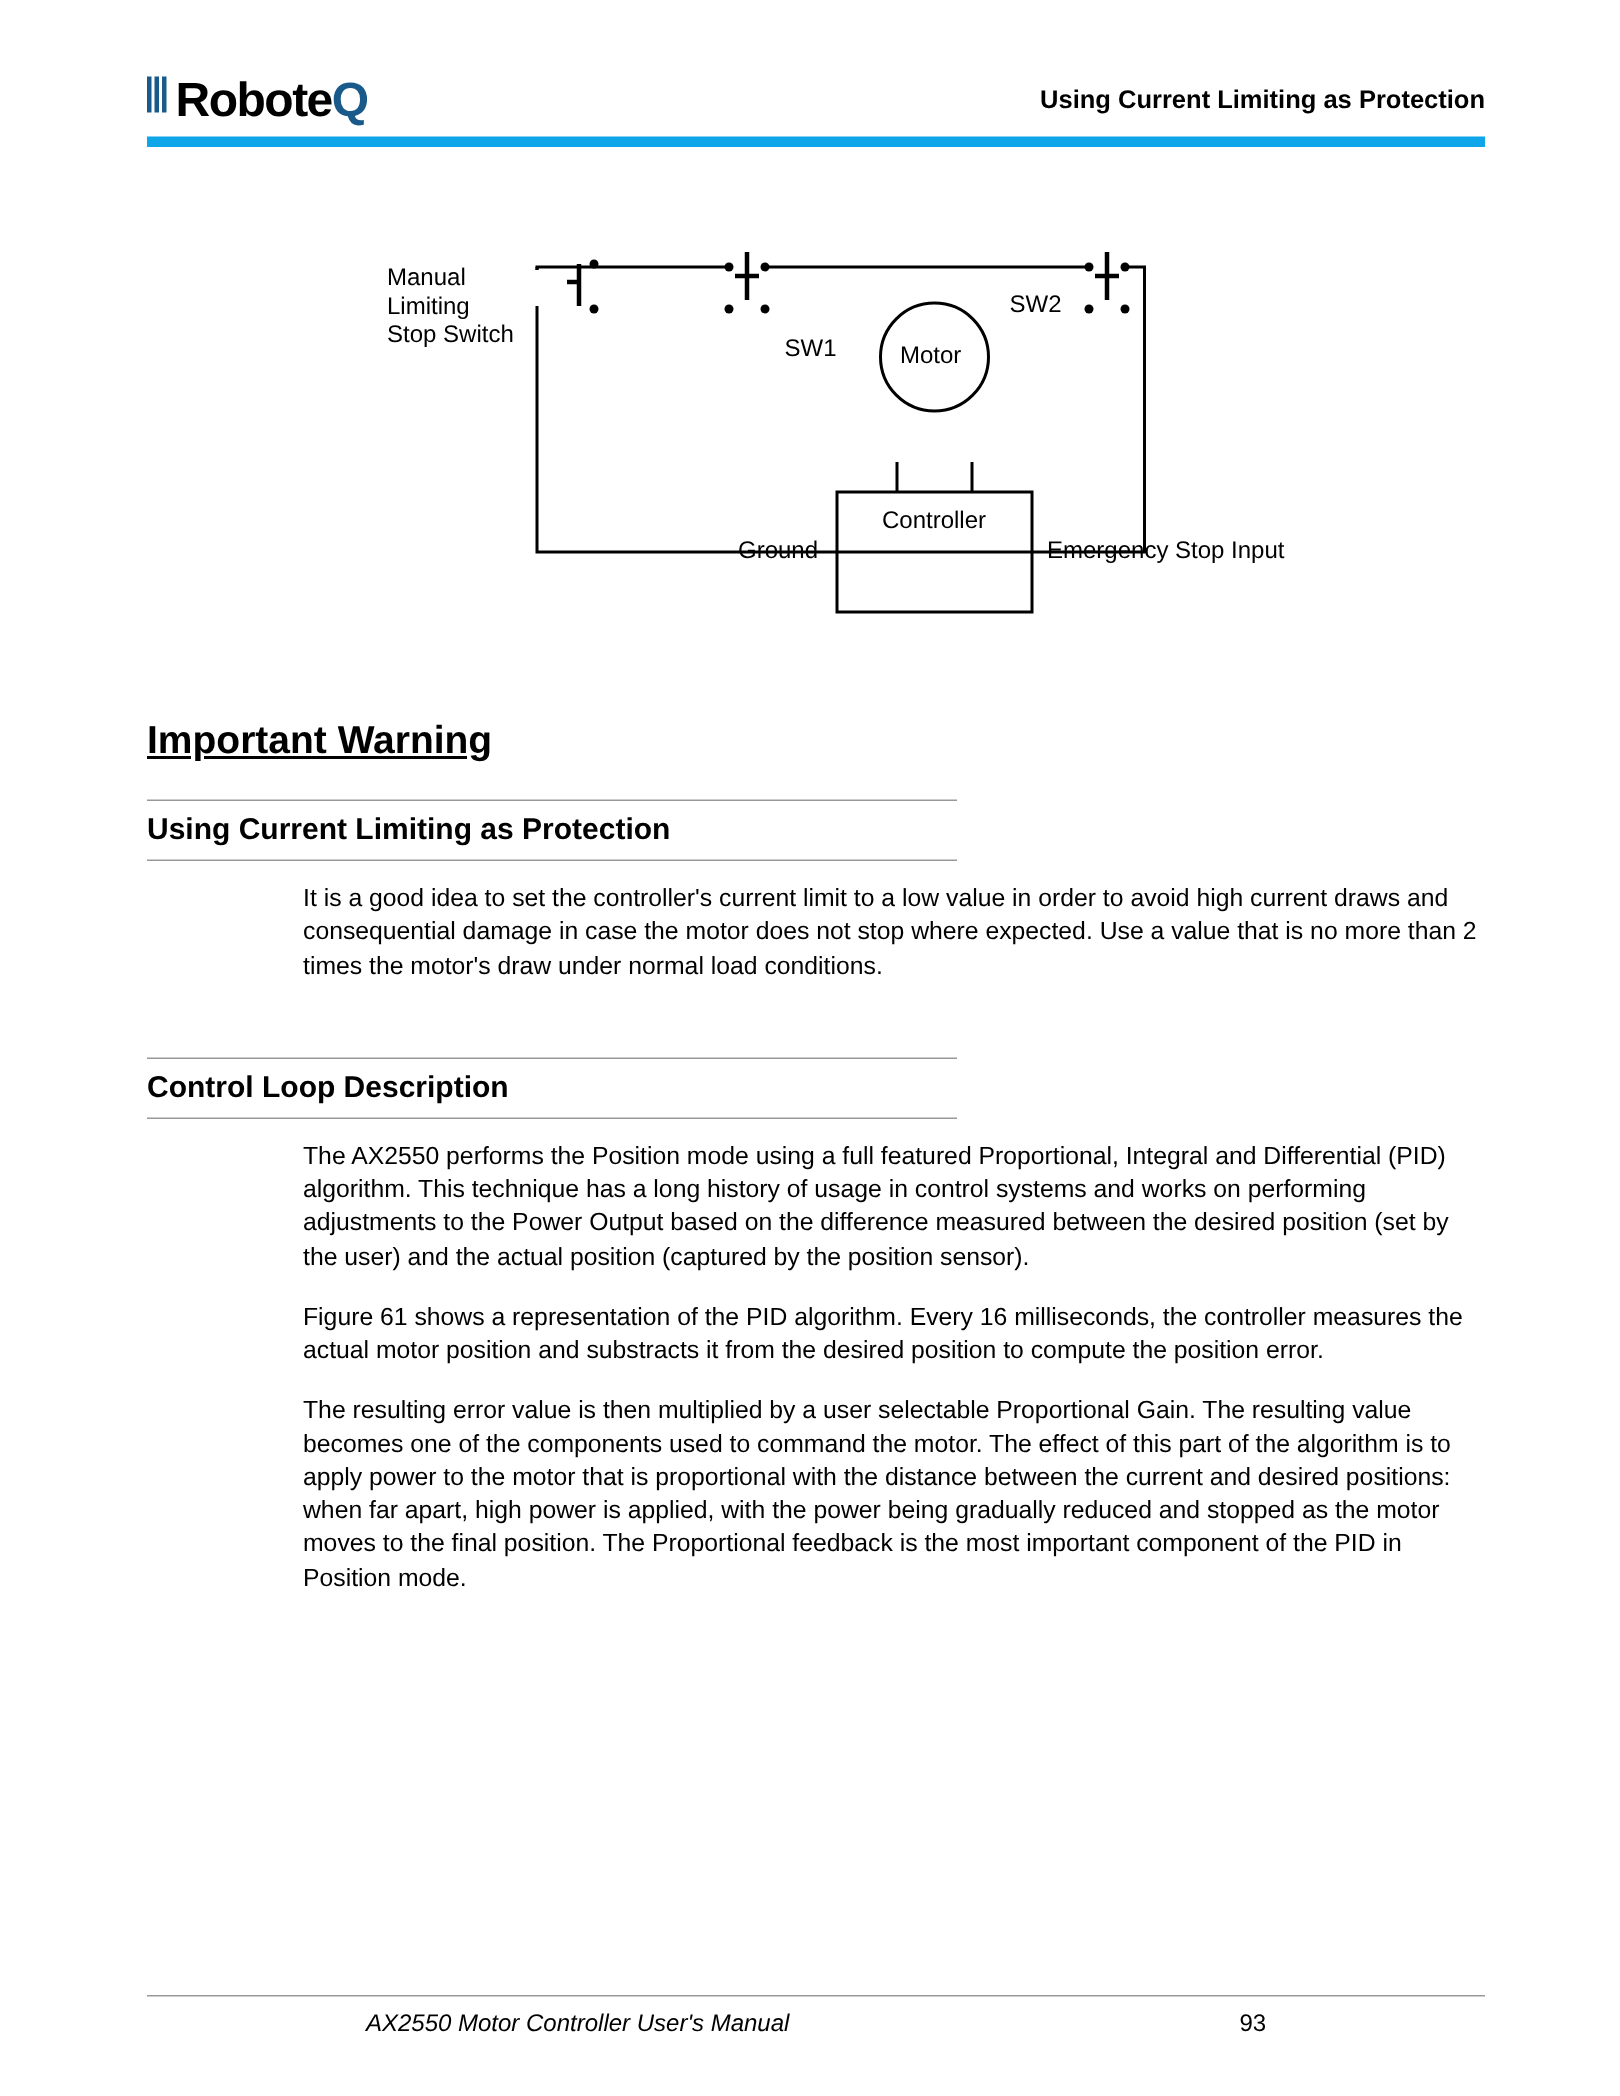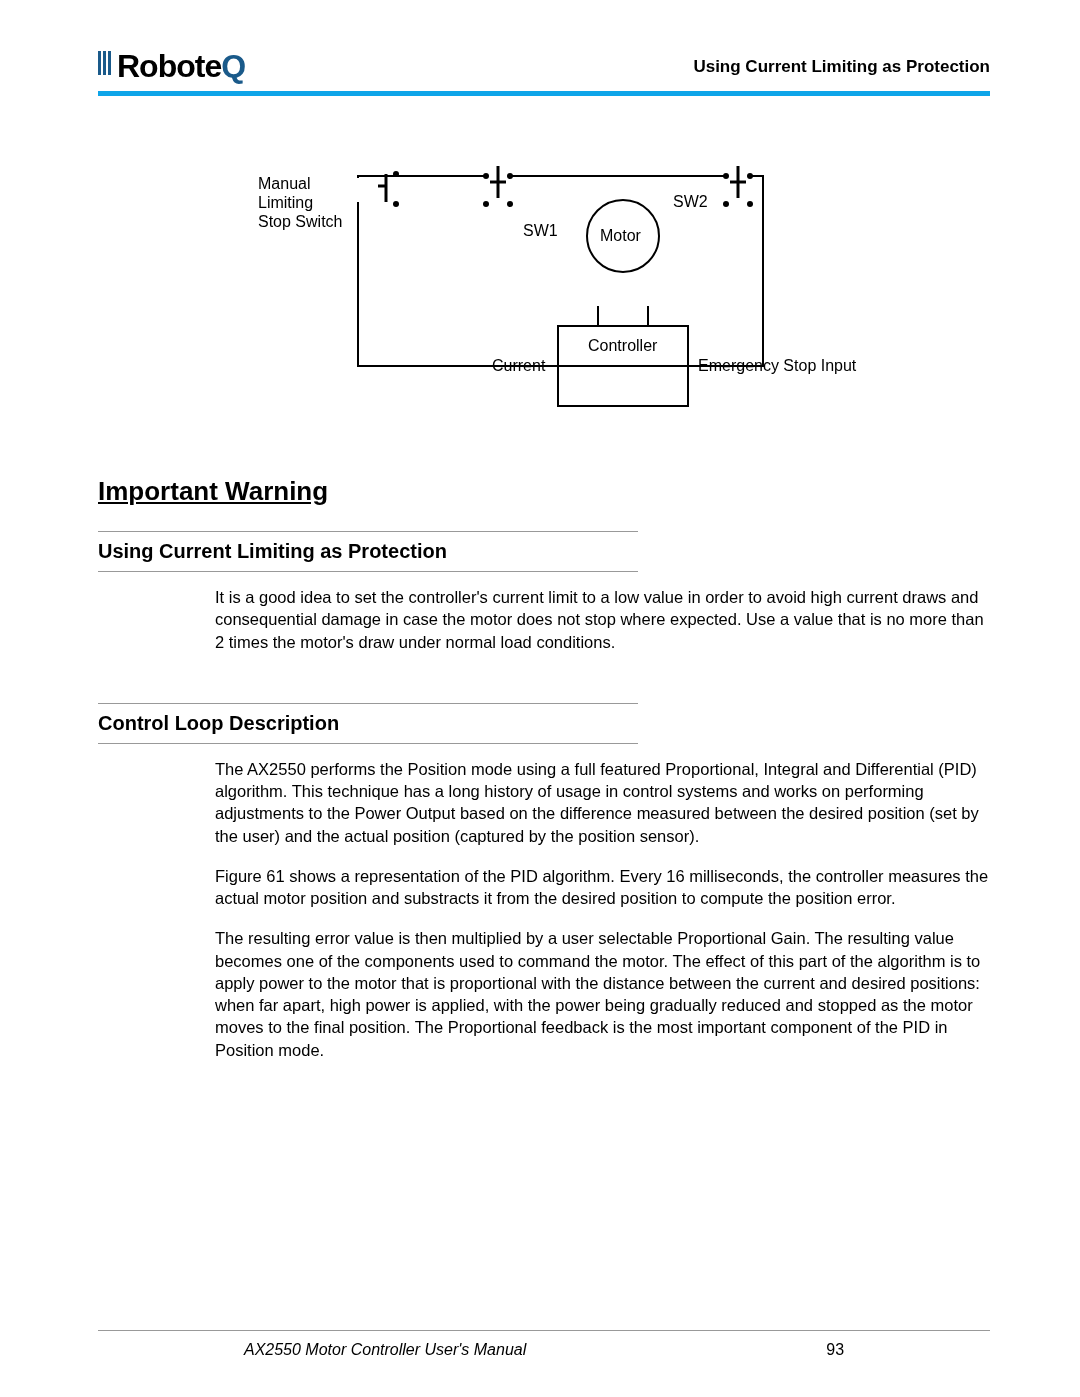--- a/index.html
+++ b/index.html
@@ -16,21 +16,21 @@
   .page {
     padding: 48px 90px 40px 98px;
     box-sizing: border-box;
     position: relative;
     height: 100%;
   }
   .header-row {
     display: flex;
     align-items: center;
     justify-content: space-between;
-    border-bottom: 5px solid #0ea5e9;
+    border-bottom: 7px solid #0ea5e9;
     padding-bottom: 6px;
   }
   .logo {
     display: flex;
     align-items: center;
     font-size: 32px;
     font-weight: 900;
     letter-spacing: -1px;
   }
   .logo-bars {
@@ -100,21 +100,21 @@
     font-weight: 800;
     width: 540px;
     margin-bottom: 14px;
   }
   .section-body {
     margin-left: 104px;
     font-size: 16.5px;
     line-height: 1.35;
     margin-bottom: 50px;
   }
-  .section-body p { margin: 0 0 18px 13px; }
+  .section-body p { margin: 0 0 18px 0; }
 
   .footer {
     position: absolute;
     left: 98px;
     right: 90px;
     bottom: 38px;
     border-top: 1px solid #999;
     padding-top: 10px;
     display: flex;
     justify-content: center;
@@ -197,21 +197,21 @@
 
     <div class="diag-label" style="left:160px; top:18px; text-align:left;">
       <div>Manual</div>
       <div>Limiting</div>
       <div>Stop Switch</div>
     </div>
     <div class="diag-label" style="left:425px; top:24px;margin-top:41px;">SW1</div>
     <div class="diag-label" style="left:575px; top:36px;">SW2</div>
     <div class="diag-label" style="left:502px; top:70px;">Motor</div>
     <div class="diag-label" style="left:490px; top:180px;">Controller</div>
-    <div class="diag-label" style="left:394px; top:200px;">Current</div>
+    <div class="diag-label" style="left:394px; top:200px;">Ground</div>
     <div class="diag-label" style="left:600px; top:200px;">Emergency Stop Input</div>
   </div>
 
 
   <div class="h-important">Important Warning</div>
 
   <div class="section-head">Using Current Limiting as Protection</div>
   <div class="section-body">
     <p>It is a good idea to set the controller's current limit to a low value in order to avoid high current draws and consequential damage in case the motor does not stop where expected. Use a value that is no more than 2 times the motor's draw under normal load conditions.</p>
   </div>

